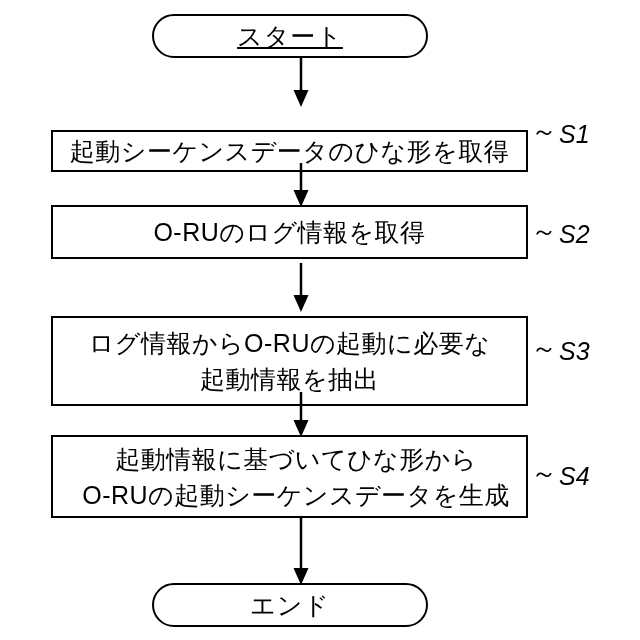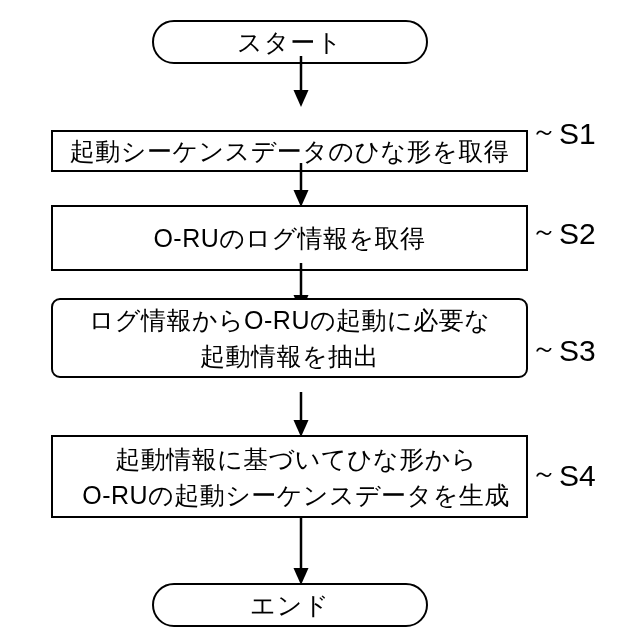--- a/index.html
+++ b/index.html
@@ -33,21 +33,21 @@
     display: flex;
     align-items: center;
     justify-content: center;
   }
   .terminal .node-text {
     font-size: 25px;
     letter-spacing: 1px;
     line-height: 1;
     white-space: nowrap;
   }
-  #node-start { top: 20px; }
+  #node-start { top: 14px; text-decoration: underline; }
   #node-end   { top: 583px; justify-content: center; }
 
   
   .process {
     position: absolute;
     left: 51px;
     width: 477px;
     box-sizing: border-box;
     border: 2.5px solid #000000;
     background: #ffffff;
@@ -56,41 +56,42 @@
     justify-content: center;
     text-align: center;
   }
   .process .node-text {
     font-size: 25px;
     line-height: 36px;
     letter-spacing: 0.5px;
     white-space: pre-line;
   }
   #node-s1 { top: 92px; height: 42px; margin-top: 38px; }
-  #node-s2 { top: 205px; height: 66px; }
-  #node-s3 { top: 298px; height: 80px; border-radius: 9px; }
+  #node-s2 { top: 205px; height: 54px; }
+  #node-s3 { top: 316px; height: 90px; }
   #node-s4 { top: 435px; height: 83px; padding-left: 13px; }
 
   
   .step-label {
     position: absolute;
     left: 531px;
     display: flex;
     align-items: center;
     gap: 2px;
     height: 30px;
   }
   .step-label .tilde-icon {
     font-size: 26px;
     line-height: 1;
     transform: translateY(-3px);
   }
   .step-label .step-text {
-    font-size: 30px;
+    font-size: 25px;
     line-height: 1;
+    font-style: italic;
   }
   #label-s1 { top: 119px; }
   #label-s2 { top: 219px; }
   #label-s3 { top: 336px; }
   #label-s4 { top: 461px; }
 
   
   .connector {
     position: absolute;
     left: 291px;

